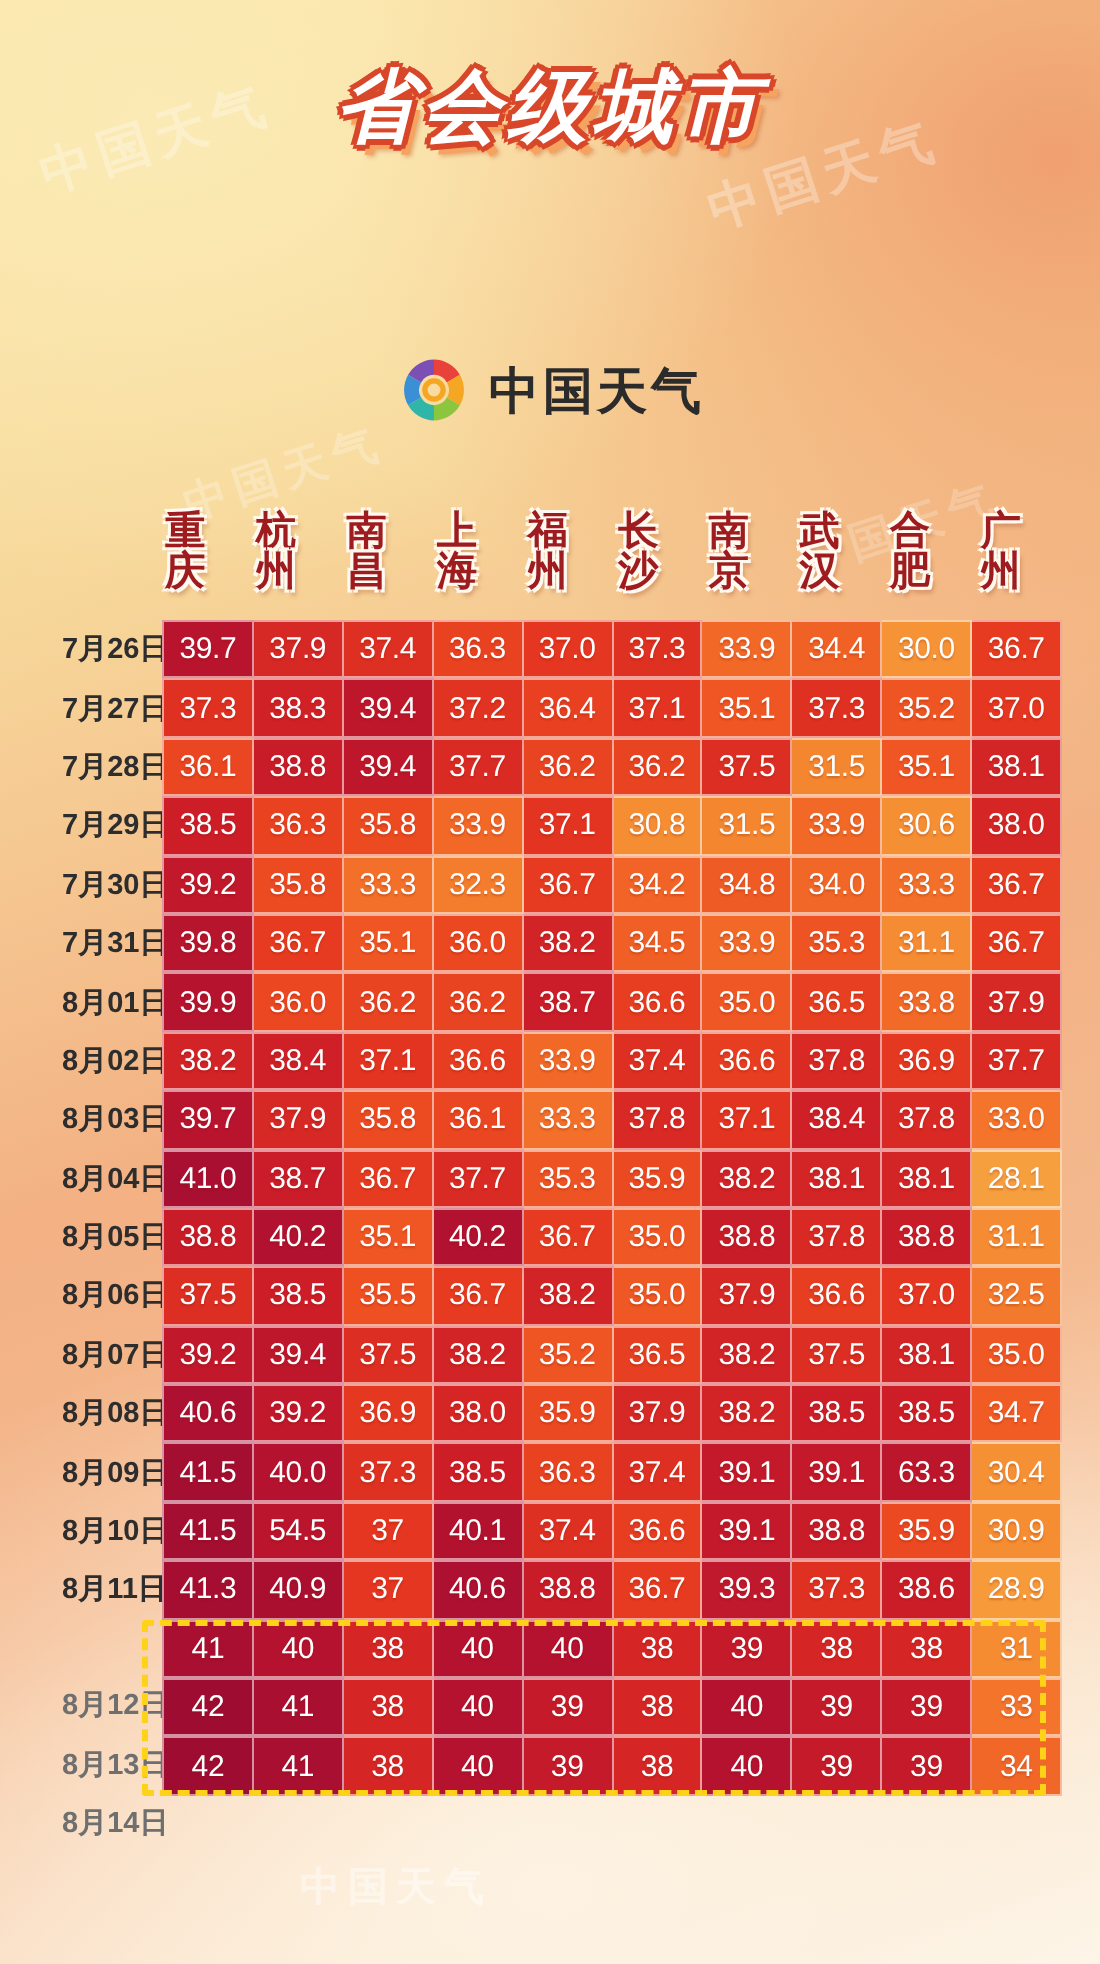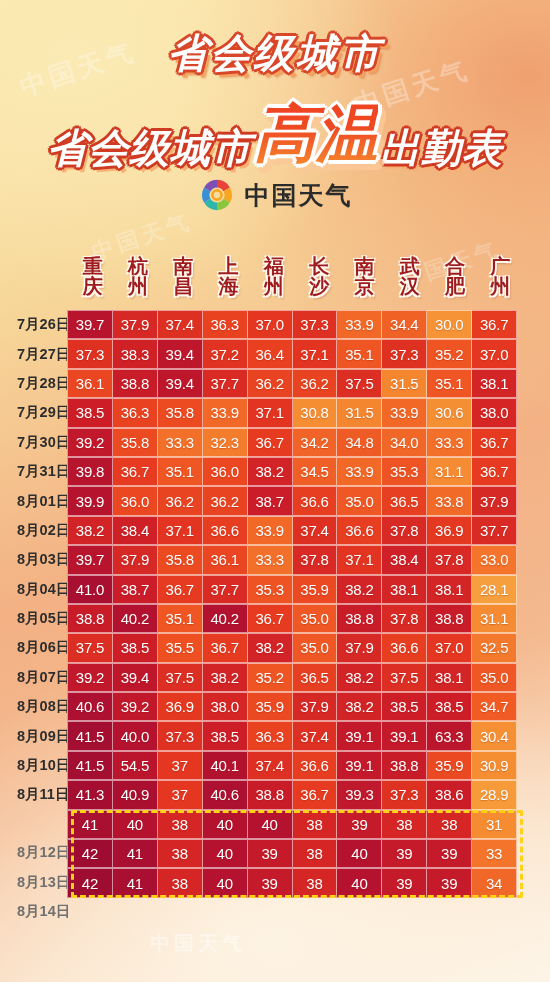--- a/index.html
+++ b/index.html
@@ -104,21 +104,21 @@
   .city span {
     font-size: 20px; font-weight: 900;
     color: #9e1b1f;
     text-shadow:
       -1.5px -1.5px 0 #fff9f0, 1.5px -1.5px 0 #fff9f0,
       -1.5px 1.5px 0 #fff9f0, 1.5px 1.5px 0 #fff9f0,
       2px 3px 2px rgba(150,60,30,0.35);
   }
 
   
-  .table { position: absolute; left: 16px; top: 310px; width: 501px; }
+  .table { position: absolute; left: 30px; top: 310px; width: 501px; }
   .trow { display: flex; align-items: stretch; height: 29.4px; }
   .datecell {
     width: 48px;
     display: flex; align-items: center; justify-content: flex-start;
     font-size: 14.5px; font-weight: bold; color: #2d2d2d;
     white-space: nowrap;
     padding-left: 1px;
   }
   .trow.forecast .datecell { color: #6f6f6f; font-weight: bold; margin-top: 43px; }
   .cells { display: flex; flex: 1 1 auto; padding-left: 3px; }
@@ -168,23 +168,20 @@
 
 <div id="page">
 
   <div class="wm a">中国天气</div>
   <div class="wm b">中国天气</div>
   <div class="wm c">中国天气</div>
   <div class="wm d">中国天气</div>
 
   <div class="header">
     <div class="title1">省会级城市</div>
-    <div class="title2">
-      <span class="t2a">省会级城市</span><span class="t2b">高温</span><span class="t2c">出勤表</span>
-    </div>
 
     <div class="brand">
       <span>
         <svg class="logo" viewBox="0 0 100 100" aria-hidden="true">
           <g transform="translate(50,50)">
             <path d="M0,-40 A40,40 0 0,1 34,-20 L17,-10 A20,20 0 0,0 0,-20 Z" fill="#e8423a"></path>
             <path d="M34,-20 A40,40 0 0,1 34,20 L17,10 A20,20 0 0,0 17,-10 Z" fill="#f5a623"></path>
             <path d="M34,20 A40,40 0 0,1 0,40 L0,20 A20,20 0 0,0 17,10 Z" fill="#8cc63f"></path>
             <path d="M0,40 A40,40 0 0,1 -34,20 L-17,10 A20,20 0 0,0 0,20 Z" fill="#2fb6a8"></path>
             <path d="M-34,20 A40,40 0 0,1 -34,-20 L-17,-10 A20,20 0 0,0 -17,10 Z" fill="#3b8fd4"></path>

